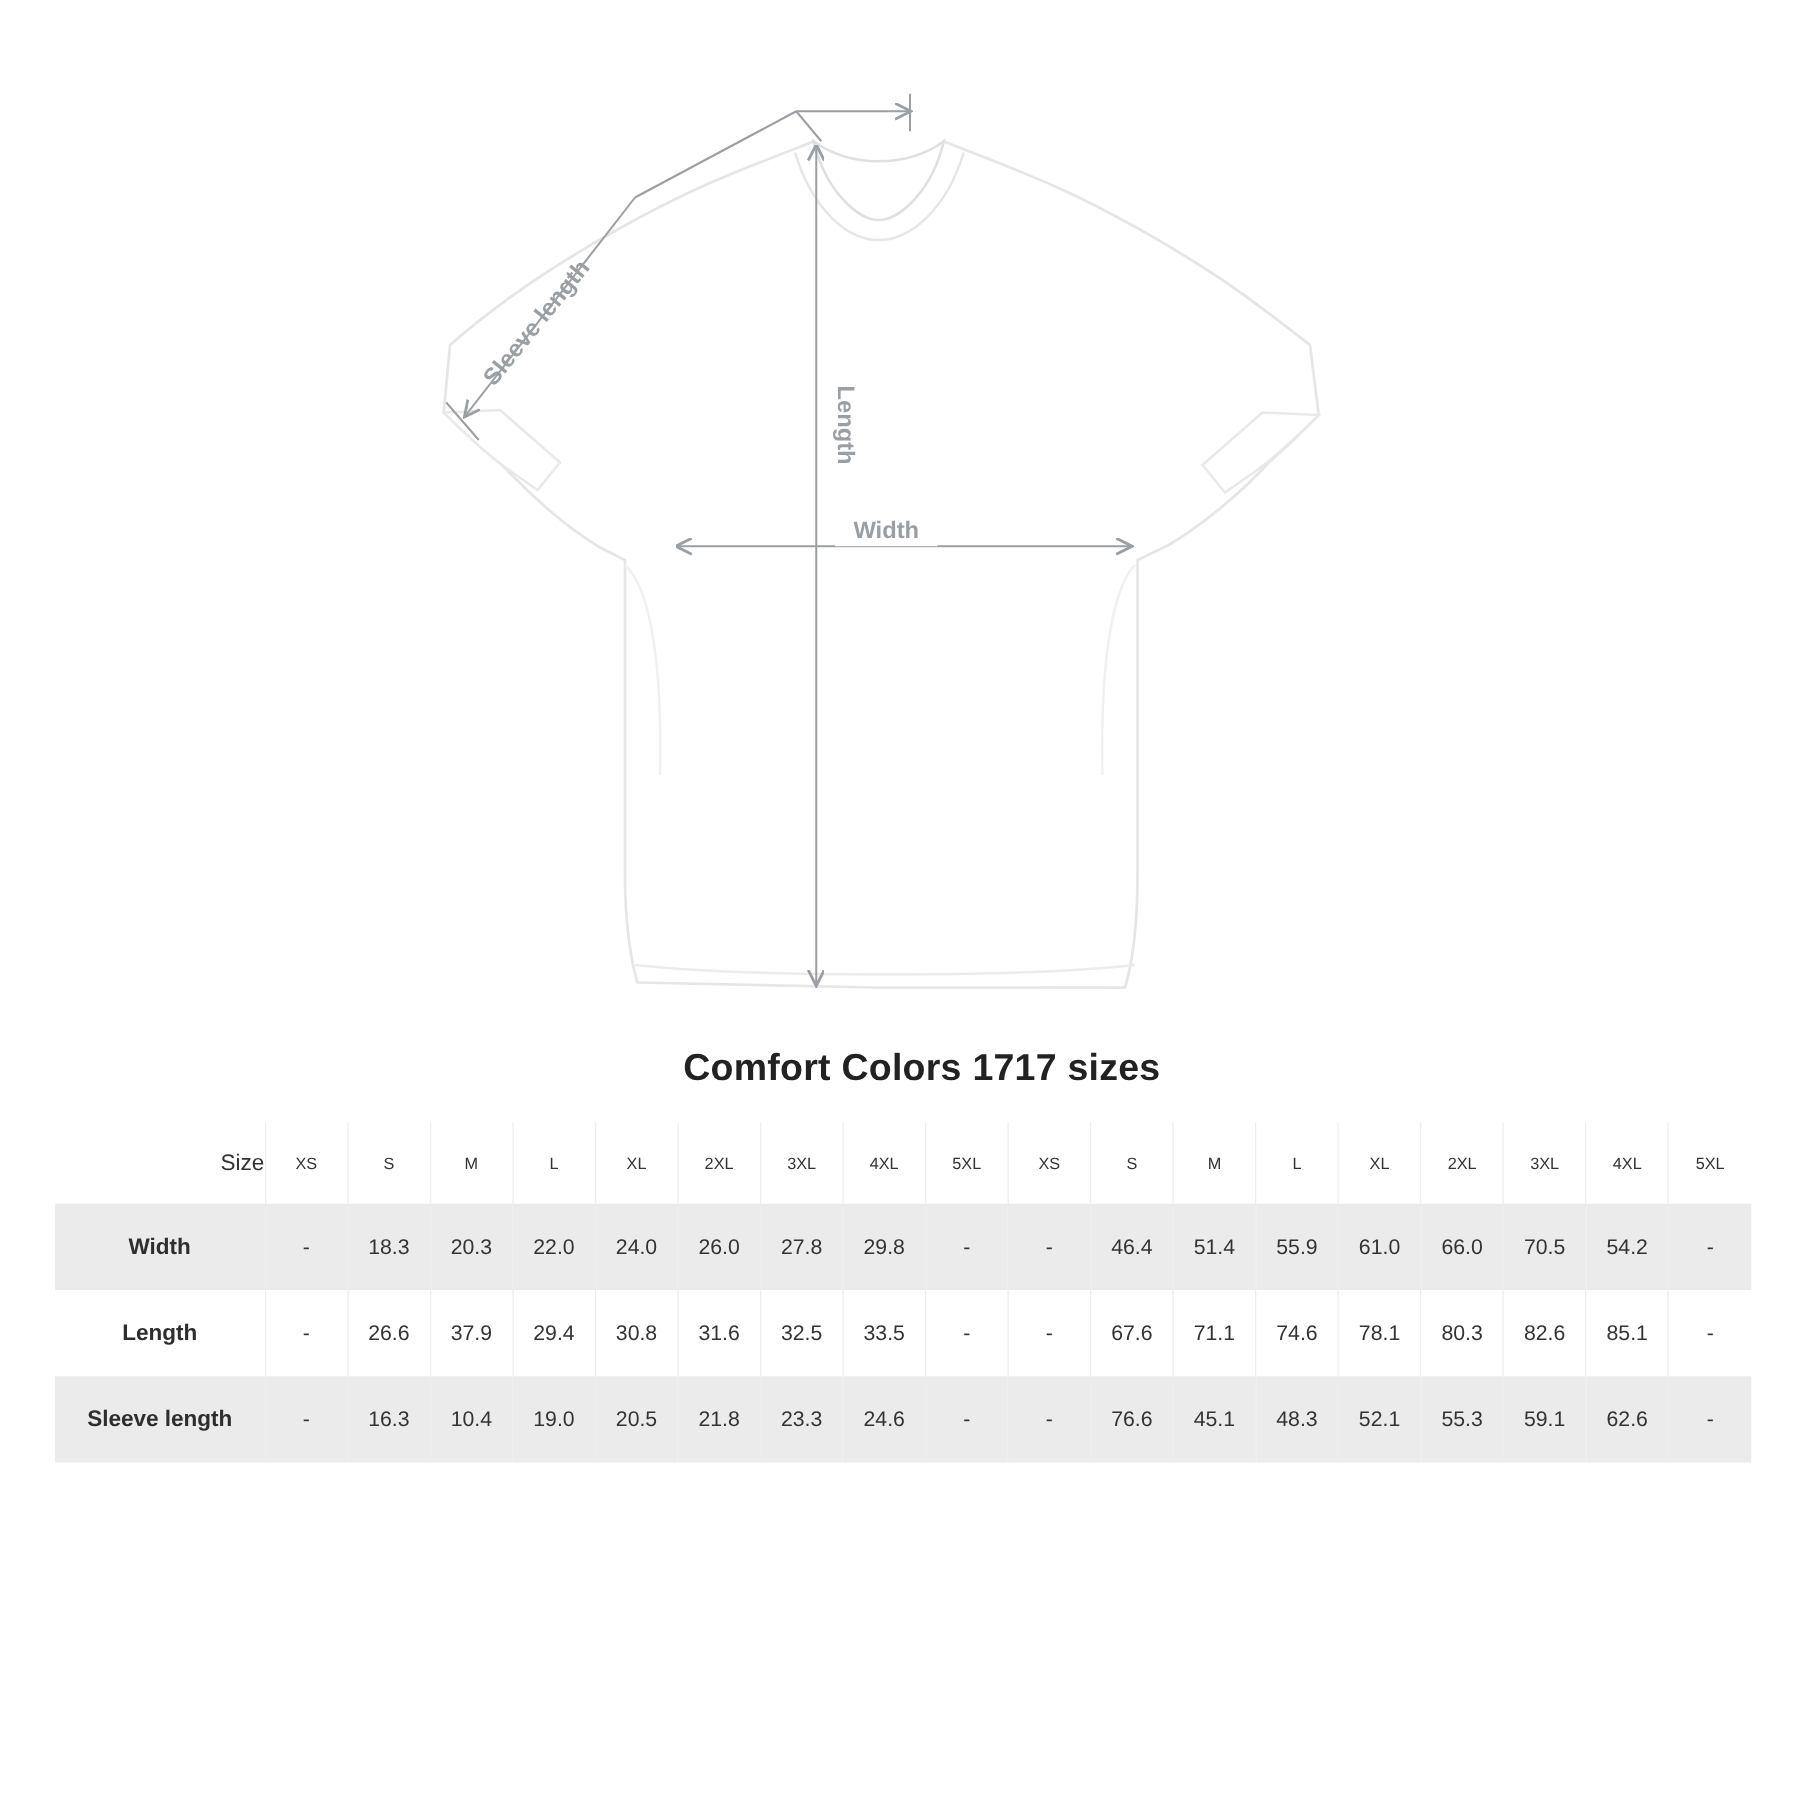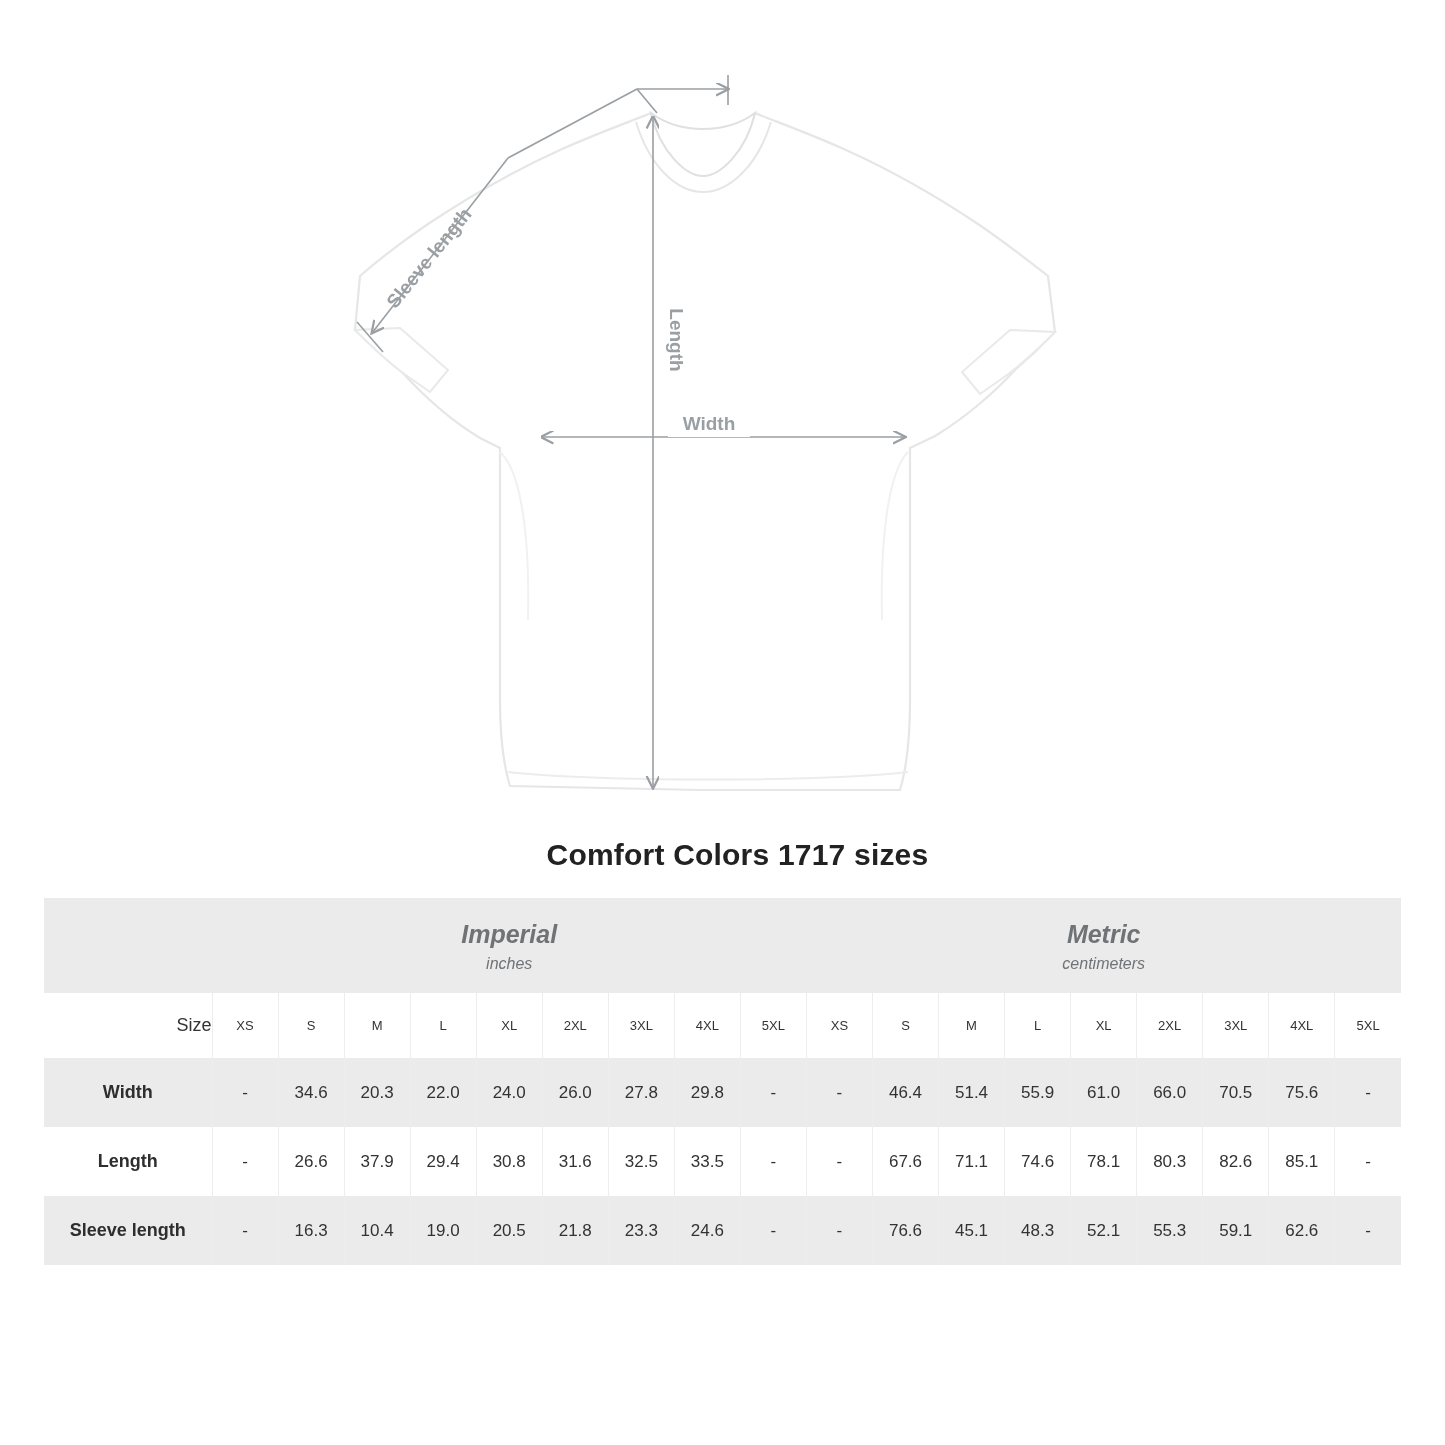--- a/index.html
+++ b/index.html
@@ -221,31 +221,20 @@
           <col class="data-col">
         <col class="data-col">
           <col class="data-col">
           <col class="data-col">
         <col class="data-col">
           <col class="data-col">
           <col class="data-col">
       </colgroup>
       <tbody>
 
-        <tr class="unit-row">
-          <td></td>
-          <td colspan="9">
-            <div class="unit-name">Imperial</div>
-            <div class="unit-sub">inches</div>
-          </td>
-          <td colspan="9">
-            <div class="unit-name">Metric</div>
-            <div class="unit-sub">centimeters</div>
-          </td>
-        </tr>
 
         <tr class="size-row">
           <td class="rowlabel">Size</td>
           <td>XS</td>
           <td>S</td>
           <td>M</td>
           <td>L</td>
           <td>XL</td>
           <td>2XL</td>
           <td>3XL</td>
@@ -258,36 +247,36 @@
           <td>XL</td>
           <td>2XL</td>
           <td>3XL</td>
           <td>4XL</td>
           <td>5XL</td>
         </tr>
 
         <tr class="data-row shaded">
           <td class="rowlabel">Width</td>
           <td>-</td>
-          <td>34.6</td>
+          <td>18.3</td>
           <td>20.3</td>
           <td>22.0</td>
           <td>24.0</td>
           <td>26.0</td>
           <td>27.8</td>
           <td>29.8</td>
           <td>-</td>
           <td>-</td>
           <td>46.4</td>
           <td>51.4</td>
           <td>55.9</td>
           <td>61.0</td>
           <td>66.0</td>
           <td>70.5</td>
-          <td>75.6</td>
+          <td>54.2</td>
           <td>-</td>
         </tr>
 
         <tr class="data-row plain">
           <td class="rowlabel">Length</td>
           <td>-</td>
           <td>26.6</td>
           <td>37.9</td>
           <td>29.4</td>
           <td>30.8</td>

